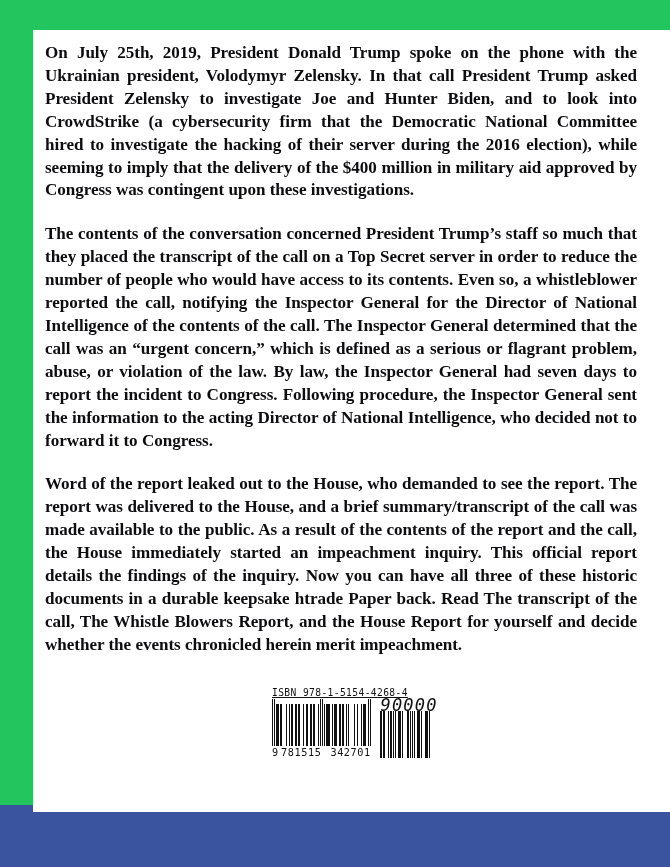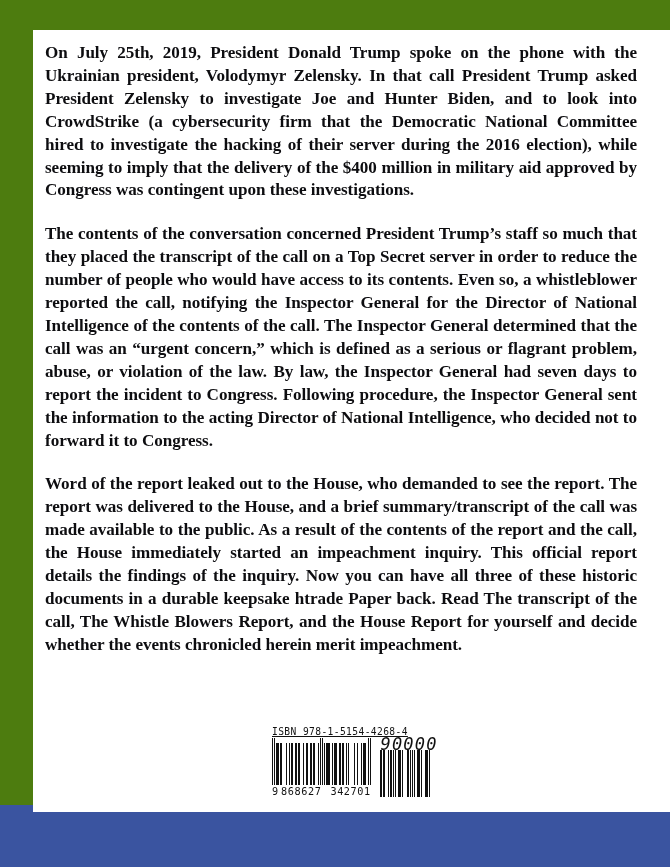--- a/index.html
+++ b/index.html
@@ -11,21 +11,21 @@
     height: 867px;
     background: #3a54a0;
     font-family: "Liberation Serif", "DejaVu Serif", serif;
     overflow: hidden;
   }
 
   #cover {
     position: relative;
     width: 670px;
     height: 805px;
-    background: #4d7c0f;
+    background: #22c55e;
     box-sizing: border-box;
   }
 
   
   #panel {
     position: absolute;
     left: 33px;
     top: 30px;
     right: 0;
     height: 782px;
@@ -55,21 +55,20 @@
     hyphens: manual;
   }
   .para:last-child { margin-bottom: 0; }
 
   
   #barcode-block {
     position: absolute;
     left: 239px;
     top: 655px;
     width: 150px;
-    margin-top: 39px;
   }
 
   .isbn-line {
     display: flex;
     align-items: flex-end;
     justify-content: space-between;
     height: 13px;
     margin-bottom: 1px;
   }
   .isbn-text {
@@ -237,21 +236,21 @@
               <span style="width: 1.05px; height: 42px; background: rgb(17, 17, 17);"></span>
               <span style="width: 1.05px; height: 42px; background: rgb(17, 17, 17);"></span>
               <span style="width: 1.05px; height: 42px; background: transparent;"></span>
               <span style="width: 1.05px; height: 42px; background: transparent;"></span>
               <span style="width: 1.05px; height: 47px; background: rgb(17, 17, 17);"></span>
               <span style="width: 1.05px; height: 47px; background: transparent;"></span>
               <span style="width: 1.05px; height: 47px; background: rgb(17, 17, 17);"></span>
             </div>
           <div class="ean-digits">
             <span class="lead">9</span>
-            <span class="grp">868627</span>
+            <span class="grp">781515</span>
             <span>342701</span>
           </div>
         </div>
 
         <div>
           <div class="addon-digits">90000</div>
           <div class="bars" id="addon-bars">
               <span style="width: 1.05px; height: 47px; background: rgb(17, 17, 17);"></span>
               <span style="width: 1.05px; height: 47px; background: transparent;"></span>
               <span style="width: 1.05px; height: 47px; background: rgb(17, 17, 17);"></span>

